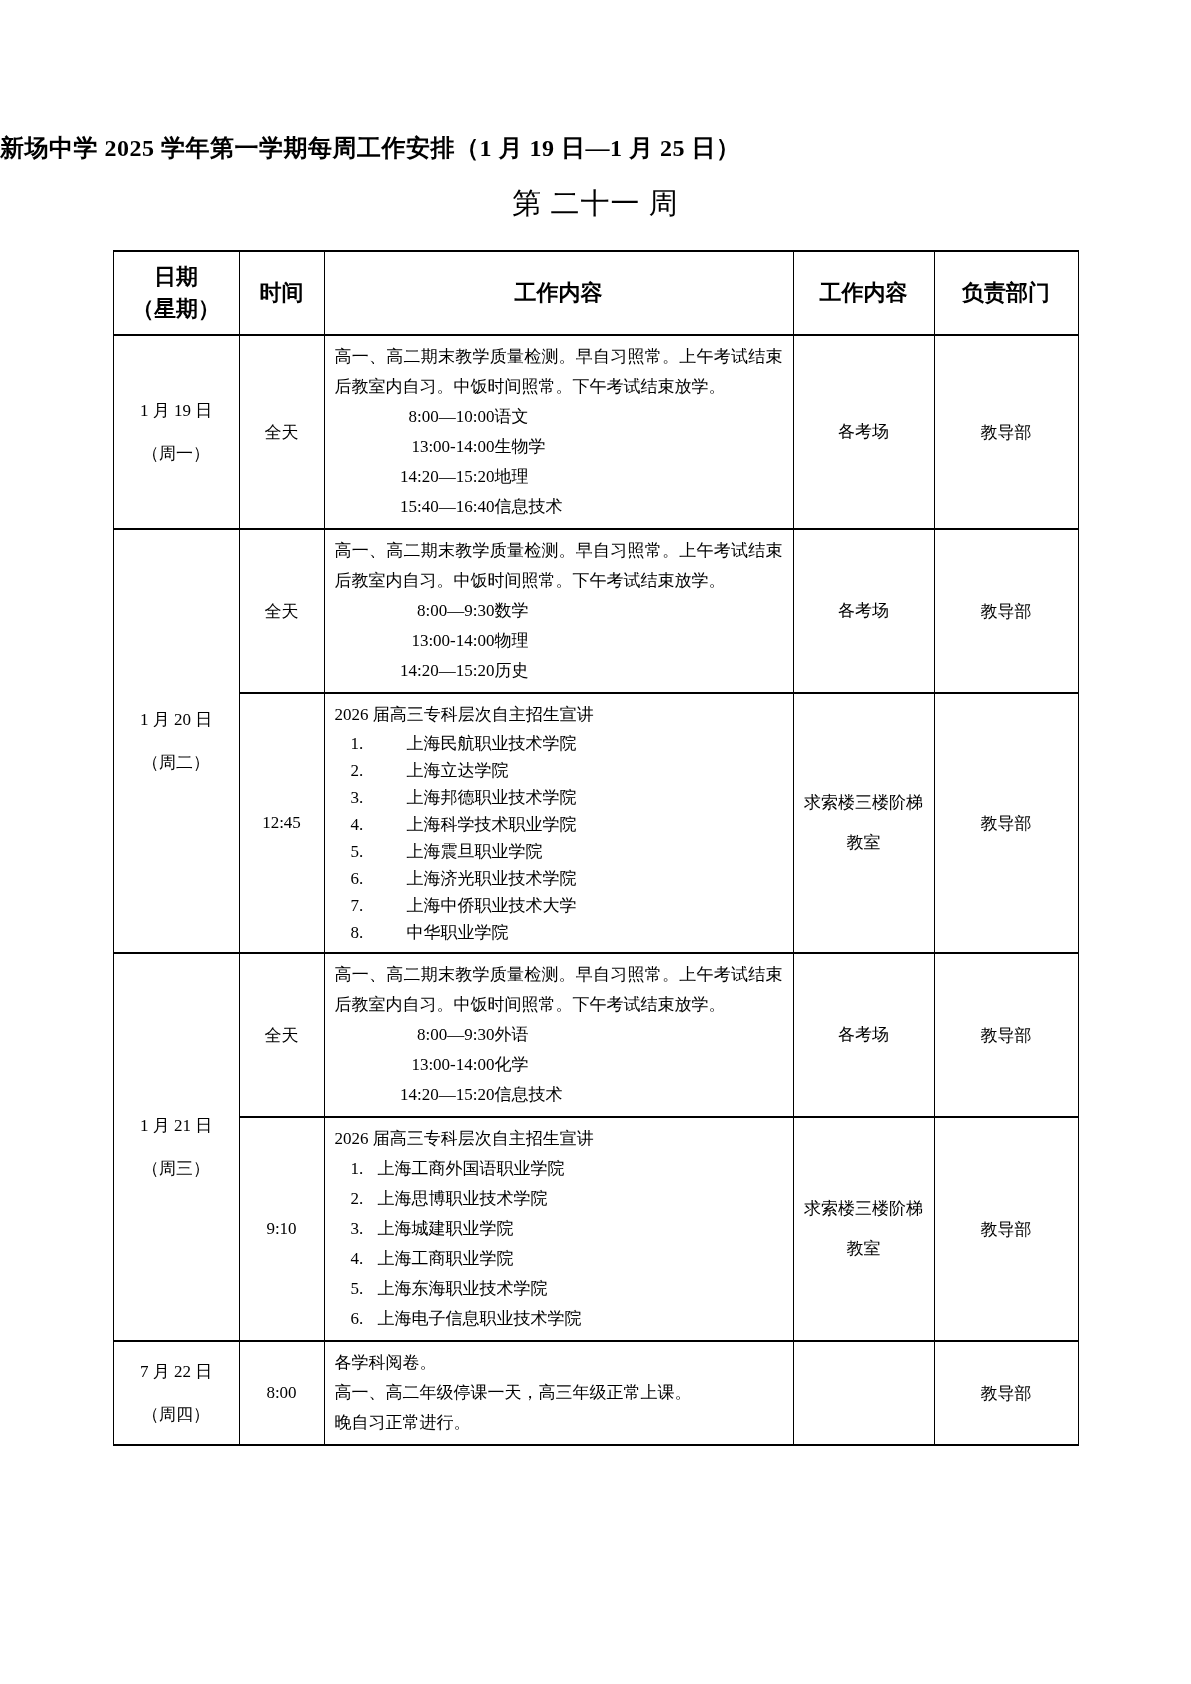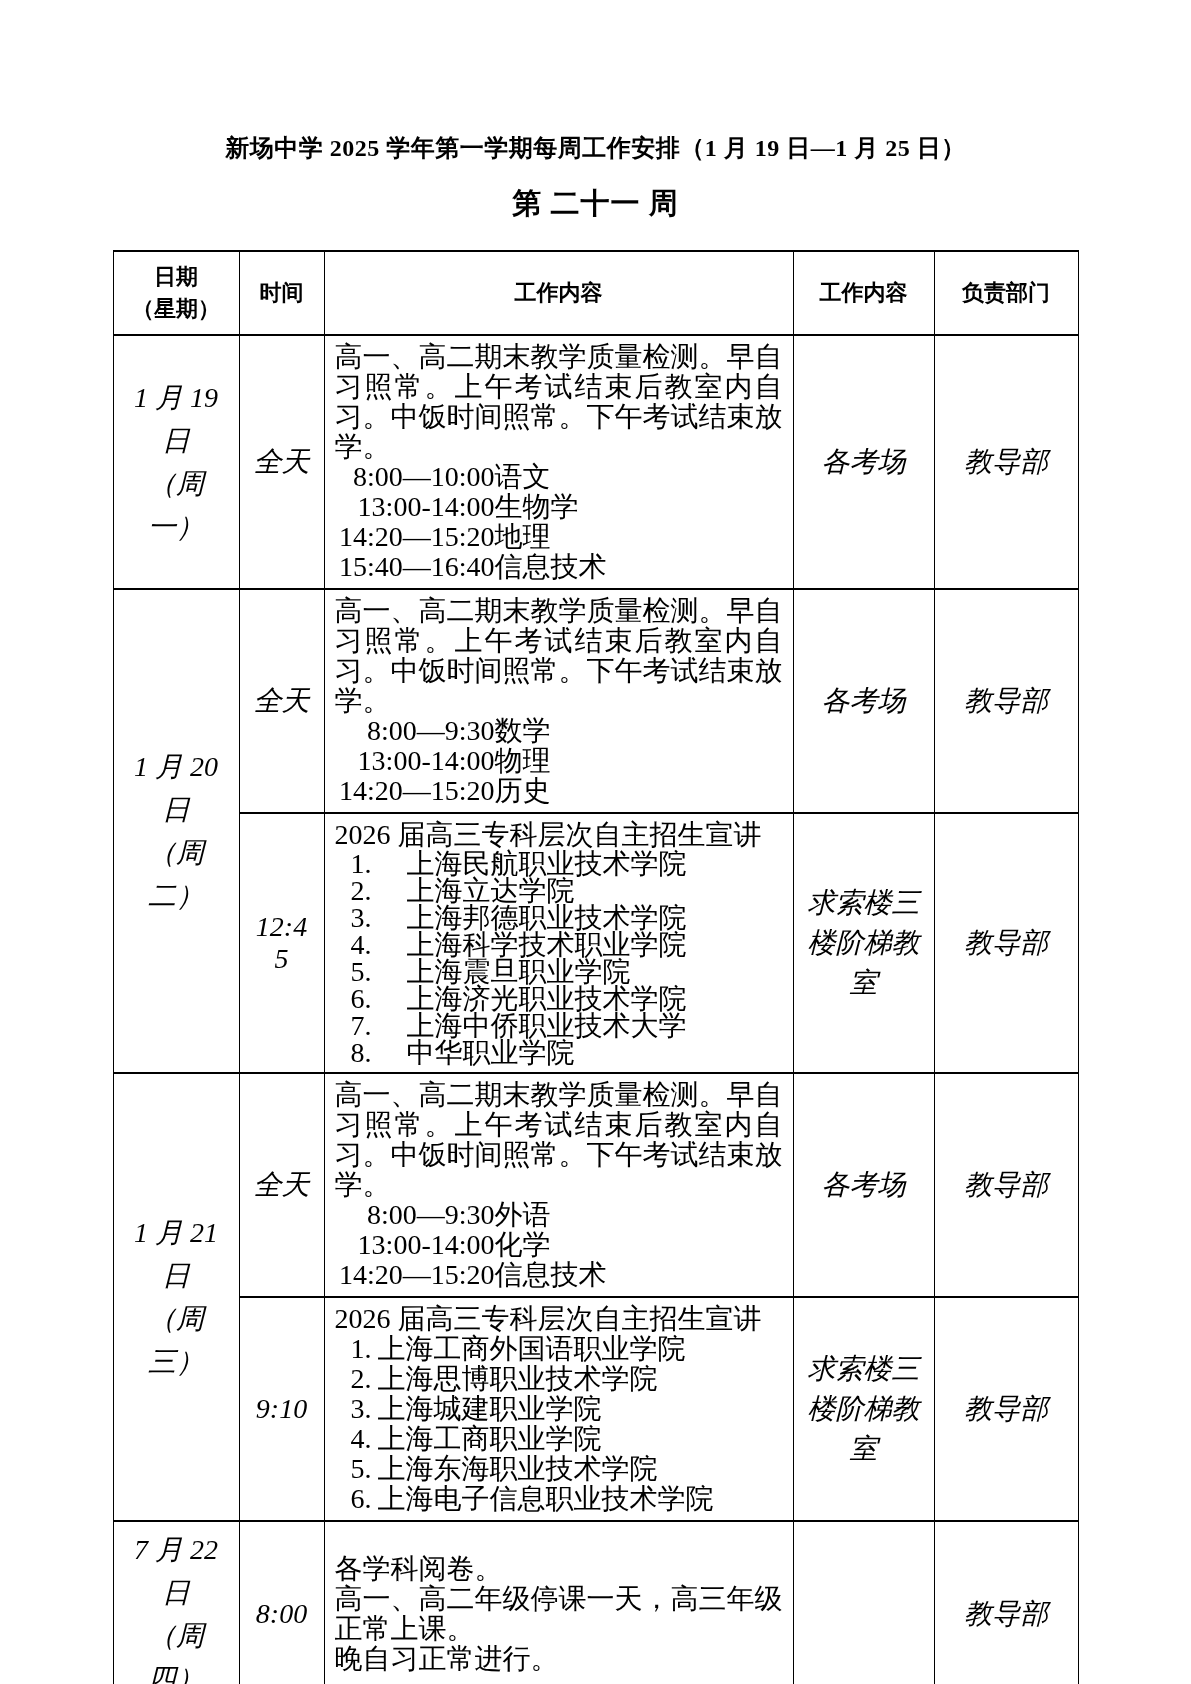--- a/index.html
+++ b/index.html
@@ -14,64 +14,62 @@
     width: 1191px;
     height: 1684px;
     margin: 0 auto;
     background: #ffffff;
     overflow: hidden;
   }
   .doc {
     padding-top: 132px;
   }
   .title {
-    text-align: center;
     font-size: 24px;
     font-weight: bold;
     letter-spacing: 0.5px;
     margin: 0 0 20px 0;
   }
   .week {
     text-align: center;
     font-size: 29px;
-    font-weight: bold;
+    font-weight: normal;
     letter-spacing: 1px;
     margin: 4px 0 26px 0;
   }
   table.sched {
     width: 965px;
     margin: 0 auto;
     border-collapse: collapse;
     table-layout: fixed;
   }
   table.sched col.c1 { width: 126px; }
   table.sched col.c2 { width: 85px; }
   table.sched col.c3 { width: 469px; }
   table.sched col.c4 { width: 141px; }
   table.sched col.c5 { width: 144px; }
   table.sched th, table.sched td {
     border: 1.5px solid #000;
     border-top-width: 2px;
     border-bottom-width: 2px;
     vertical-align: middle;
     padding: 6px 10px;
-    font-size: 28px;
+    font-size: 17px;
     word-break: break-all;
   }
   table.sched thead th {
     height: 74px;
     font-size: 22px;
     font-weight: bold;
     text-align: center;
     line-height: 32px;
     padding: 4px 2px;
   }
   td.c-date, td.c-time, td.c-loc, td.c-dept {
     text-align: center;
-    font-style: italic;
   }
   td.c-date { line-height: 43px; padding: 4px 2px; }
   td.c-loc  { line-height: 40px; }
   td.c-content {
     text-align: left;
     line-height: 30px;
     padding: 8px 12px;
   }
   .para { text-align: justify; }
   .sched-line .sched-time {

